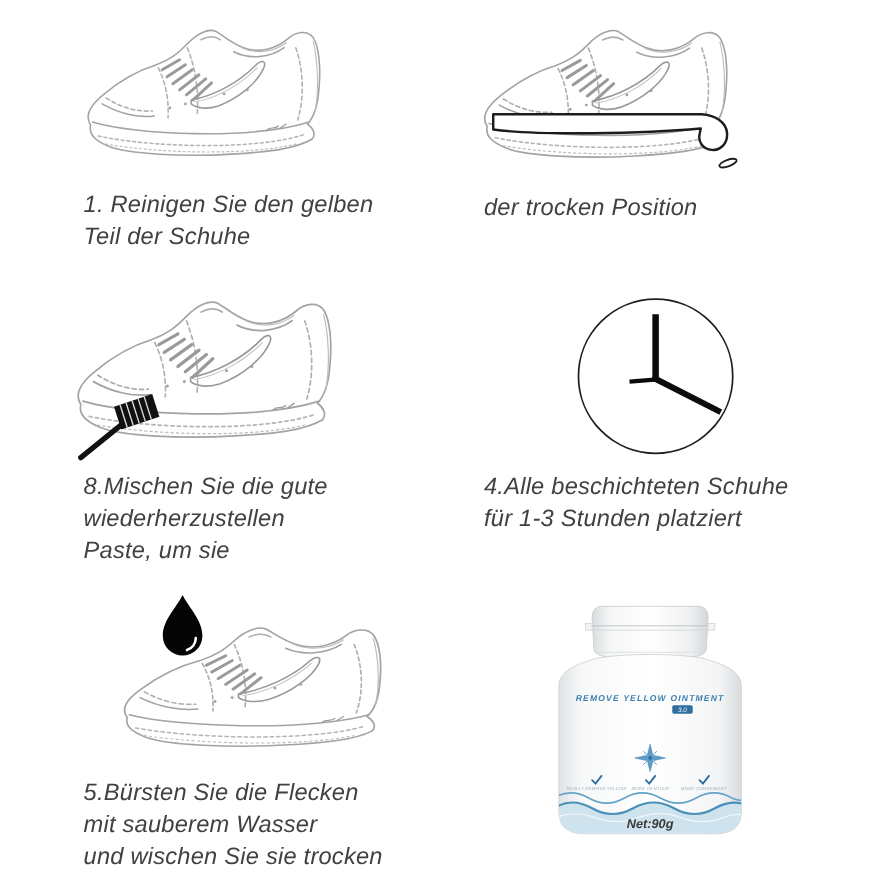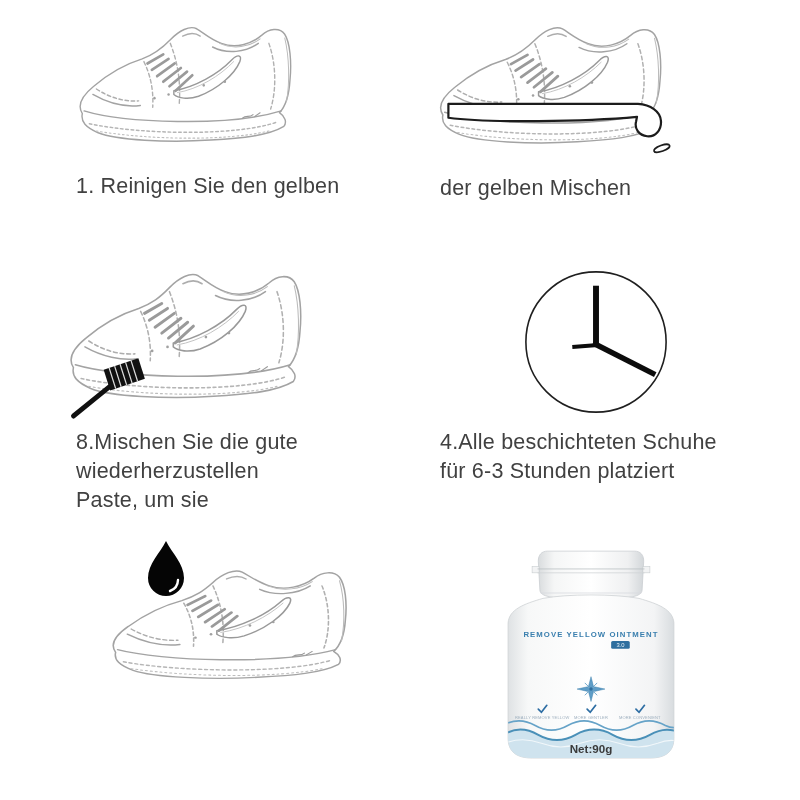--- a/index.html
+++ b/index.html
@@ -1,18 +1,19 @@
 <!DOCTYPE html>
 <html><head>
 <meta charset="utf-8">
 <style>
   html,body{margin:0;padding:0;background:#ffffff;}
   .page{
     position:relative;width:800px;height:800px;background:#ffffff;overflow:hidden;
     font-family:"Liberation Sans",sans-serif;
+    font-style:italic;
   }
   .fig{position:absolute;}
   .caption{
     position:absolute;color:#414141;font-size:21.5px;line-height:29px;letter-spacing:.2px;
   }
   .caption div{white-space:nowrap;}
   svg text{font-family:"Liberation Sans",sans-serif;}
 </style>
 </head>
 <body>
@@ -54,31 +55,32 @@
         <path d="M196,112 C200,108 204,112 208,108 M210,110 L216,106" stroke="#9a9a9a" stroke-width="1.2"></path>
       </g>
     </defs>
   </svg>
 
   <svg class="fig" style="left:70px;top:16px" width="264" height="146" viewBox="0 0 300 160" preserveAspectRatio="none">
     <use href="#sneaker"></use>
   </svg>
   <div class="caption" style="left:76px;top:172px">
     <div>1. Reinigen Sie den gelben</div>
+    <div>Teil der Schuhe</div>
   </div>
 
   <svg class="fig" style="left:430px;top:16px" width="276" height="148" viewBox="0 0 300 160" preserveAspectRatio="none">
     <use href="#sneaker"></use>
     <g fill="#ffffff" stroke="#1c1c1c" stroke-width="2.4" stroke-linejoin="round">
       <path d="M20,95 L226,95 C240,96 250,103 251,113 C252,123 245,131 236,130 C227,129 222,122 224,114 L225,109 C170,114 64,116 20,110 Z"></path>
       <ellipse cx="252" cy="143" rx="9" ry="3.2" transform="rotate(-20 252 143)" stroke-width="1.8"></ellipse>
     </g>
   </svg>
   <div class="caption" style="left:440px;top:174px">
-    <div>der gelben Mischen</div>
+    <div>der trocken Position</div>
   </div>
 
   <svg class="fig" style="left:60px;top:262px" width="288" height="158" viewBox="0 0 300 160" preserveAspectRatio="none">
     <use href="#sneaker"></use>
     <g>
       <line x1="52" y1="126" x2="14" y2="156" stroke="#111111" stroke-width="5" stroke-linecap="round"></line>
       <g transform="rotate(-18 66 114)">
         <rect x="48" y="103" width="38" height="22" fill="#111111"></rect>
         <path d="M54,103 L54,125 M60,103 L60,125 M66,103 L66,125 M72,103 L72,125 M78,103 L78,125" stroke="#ffffff" stroke-width="1.3" opacity="0.85"></path>
       </g>
@@ -91,30 +93,35 @@
   </div>
 
   <svg class="fig" style="left:517px;top:263px" width="158" height="158" viewBox="0 0 160 160">
     <circle cx="80" cy="80" r="71" fill="none" stroke="#1f1f1f" stroke-width="1.6"></circle>
     <line x1="80" y1="82" x2="80" y2="23" stroke="#0c0c0c" stroke-width="6"></line>
     <line x1="56" y1="85" x2="82" y2="83" stroke="#0c0c0c" stroke-width="4"></line>
     <line x1="77" y1="81" x2="140" y2="113" stroke="#0c0c0c" stroke-width="5.5"></line>
   </svg>
   <div class="caption" style="left:440px;top:428px">
     <div>4.Alle beschichteten Schuhe</div>
-    <div>für 6-3 Stunden platziert</div>
+    <div>für 1-3 Stunden platziert</div>
   </div>
 
   <svg class="fig" style="left:138px;top:538px" width="56" height="64" viewBox="0 0 56 64">
     <path d="M28,3 C34,15 46,26 46,40 a18,18 0 1 1 -36,0 C10,26 22,15 28,3 Z" fill="#050505"></path>
     <path d="M40,42 a12,12 0 0 1 -8,11" stroke="#ffffff" stroke-width="2.4" fill="none" stroke-linecap="round"></path>
   </svg>
   <svg class="fig" style="left:102px;top:560px" width="292" height="138" viewBox="0 0 300 160" preserveAspectRatio="none">
     <use href="#sneaker"></use>
   </svg>
+  <div class="caption" style="left:76px;top:706px">
+    <div>5.Bürsten Sie die Flecken</div>
+    <div>mit sauberem Wasser</div>
+    <div>und wischen Sie sie trocken</div>
+  </div>
 
   <svg class="fig" style="left:498px;top:502px" width="186" height="292" viewBox="0 0 240 300">
     <defs>
       <linearGradient id="bodyGrad" x1="0" y1="0" x2="1" y2="0">
         <stop offset="0" stop-color="#dfe2e4"></stop>
           <stop offset="0.12" stop-color="#f7f8f8"></stop>
         <stop offset="0.5" stop-color="#ffffff"></stop>
           <stop offset="0.88" stop-color="#f3f4f5"></stop>
         <stop offset="1" stop-color="#d8dcdf"></stop>
       </linearGradient>

